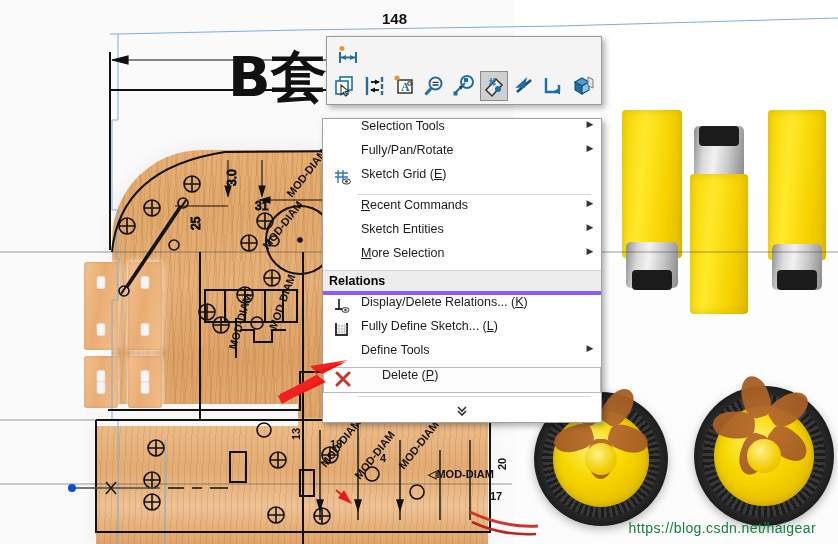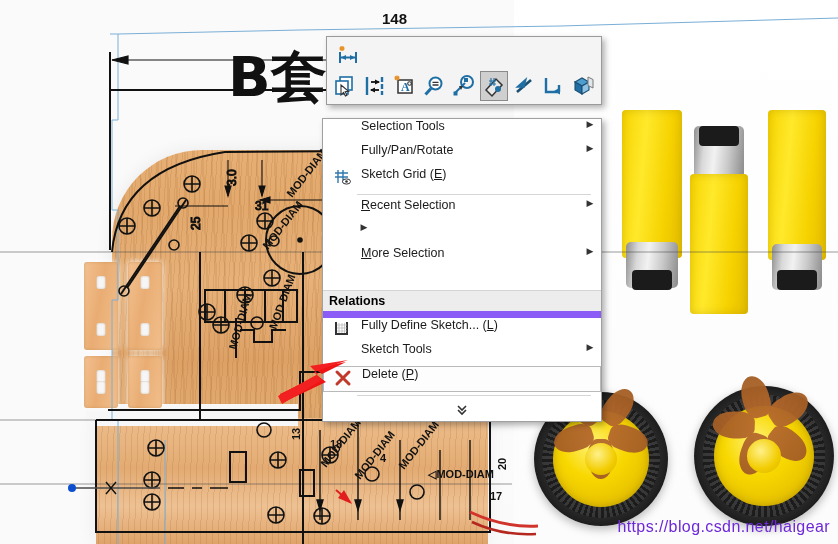--- a/index.html
+++ b/index.html
@@ -87,30 +87,30 @@
   .ctx-menu{
     position:absolute;left:322px;top:118px;width:280px;
     background:#ffffff;border:1px solid #a0a0a0;
     box-shadow:3px 3px 6px rgba(0,0,0,.30);
     font-size:12.5px;color:#1b1b1b;box-sizing:border-box;
   }
   .mi{height:24px;display:flex;align-items:flex-start;position:relative;padding:0 4px;}
   .mi .ico{width:30px;min-width:30px;height:22px;display:flex;align-items:center;justify-content:center;}
   .mi .lbl{flex:1;white-space:nowrap;padding-left:4px;}
   .mi .arrow{width:14px;text-align:center;color:#333;font-size:9px;}
-  .mi.sel{border:1px solid #b9b9b9;background:#fdfdfd;}
+  .mi.sel{border:1px solid #b9b9b9;background:#fdfdfd;gap:20px;}
   .mi u{text-decoration:underline;}
   .sec-hdr{height:20px;display:flex;align-items:center;padding-left:6px;
-    background:#ededed;font-weight:bold;font-size:12.5px;color:#000;border-top:1px solid #d4d4d4;border-bottom:7px solid #8b5cf6;margin-top:20px;}
+    background:#ededed;font-weight:bold;font-size:12.5px;color:#000;border-top:1px solid #d4d4d4;border-bottom:4px solid #8b5cf6;}
   .divider{height:1px;background:#d6d6d6;margin:3px 10px 3px 34px;}
   .chev{height:22px;display:flex;align-items:center;justify-content:center;color:#333;font-size:10px;}
 
   
   .red-arrow{position:absolute;left:278px;top:360px;width:70px;height:48px;}
-  .watermark{position:absolute;right:8px;bottom:8px;color:#6d28d9;font-size:16px;
+  .watermark{position:absolute;right:22px;bottom:8px;color:#15803d;font-size:14px;
     letter-spacing:.4px;user-select:none;}
 </style>
 </head>
 <body>
 
 <div id="stage">
 
   <div class="photo-bg"></div>
 
   <div class="whitegap" style="left:514px;top:0;width:324px;height:544px;background:linear-gradient(180deg,#ffffff,#fcfcfc);"></div>
@@ -437,55 +437,67 @@
         </svg>
       </span>
       <span class="lbl"><span>Sketch Grid</span> (<u>E</u>)</span>
       <span class="arrow"></span>
     </div>
 
     <div class="divider"></div>
 
     <div class="mi">
       <span class="ico"></span>
-      <span class="lbl"><u>R</u><span id="rc-rest">ecent Selection</span></span>
+      <span class="lbl"><u>R</u><span id="rc-rest">ecent Commands</span></span>
       <span class="arrow">▶</span>
     </div>
 
     <div class="mi">
       <span class="ico"></span>
+      <span class="lbl">Sketch Entities</span>
       <span class="arrow">▶</span>
     </div>
 
     <div class="mi">
       <span class="ico"></span>
       <span class="lbl"><u>M</u><span id="md-rest">ore Selection</span></span>
       <span class="arrow">▶</span>
     </div>
 
     <div class="sec-hdr">Relations</div>
 
+    <div class="mi">
+      <span class="ico">
+        <svg width="20" height="18" viewBox="0 0 20 18">
+          <path d="M7 2 v10 M3 12 h11" stroke="#333" stroke-width="1.8" fill="none"></path>
+          <ellipse cx="13.5" cy="13" rx="3.6" ry="2.4" fill="#fff" stroke="#333" stroke-width="1"></ellipse>
+          <circle cx="13.5" cy="13" r="1.2" fill="#333"></circle>
+        </svg>
+      </span>
+      <span class="lbl"><span>Display/Delete Relations...</span> (<u>K</u>)</span>
+      <span class="arrow"></span>
+    </div>
 
     <div class="mi">
       <span class="ico">
         <svg width="20" height="18" viewBox="0 0 20 18">
           <path d="M4 2 v12 h12" stroke="#333" stroke-width="2" fill="none"></path>
           <path d="M15 2 v12" stroke="#333" stroke-width="2" fill="none"></path>
           <g stroke="#bbb" stroke-width=".8">
             <path d="M7 3 v10 M10 3 v10 M12.5 3 v10 M5 5 h10 M5 8 h10 M5 11 h10"></path>
           </g>
         </svg>
       </span>
       <span class="lbl"><span>Fully Define Sketch...</span> (<u>L</u>)</span>
       <span class="arrow"></span>
     </div>
 
     <div class="mi">
       <span class="ico"></span>
-      <span class="lbl">Sketch Tools</span>
+      <span class="lbl">Define Tools</span>
       <span class="arrow">▶</span>
     </div>
 
     <div class="mi sel">
       <span class="ico">
         <svg width="20" height="18" viewBox="0 0 20 18">
           <path d="M4 3 L16 15 M16 3 L4 15" stroke="#c0392b" stroke-width="3" stroke-linecap="round"></path>
         </svg>
       </span>
       <span class="lbl"><span>Delete</span> (<u>P</u>)</span>

